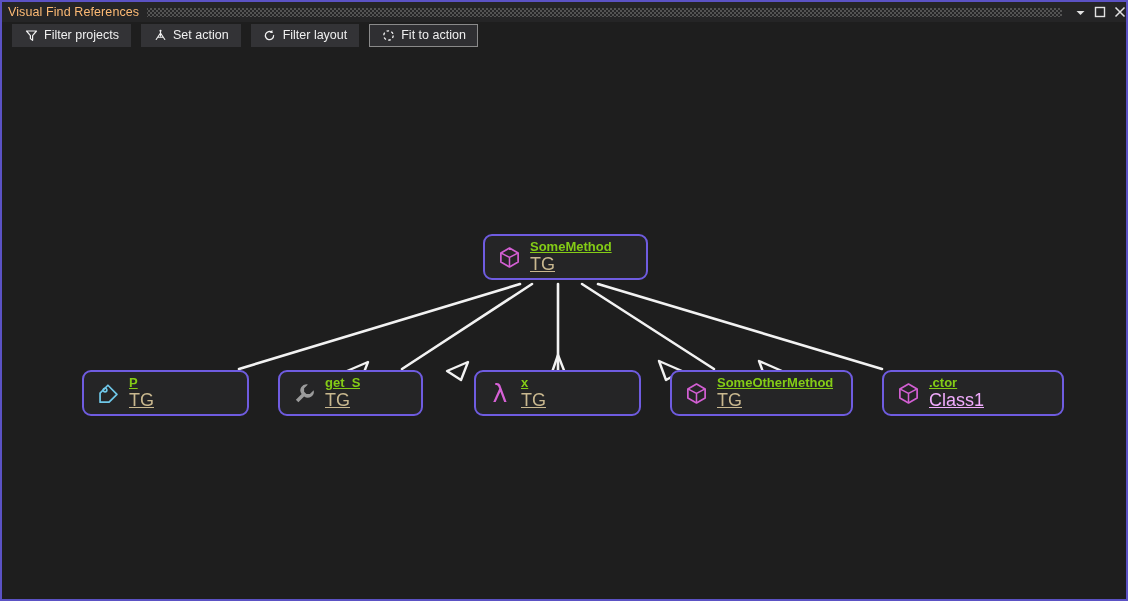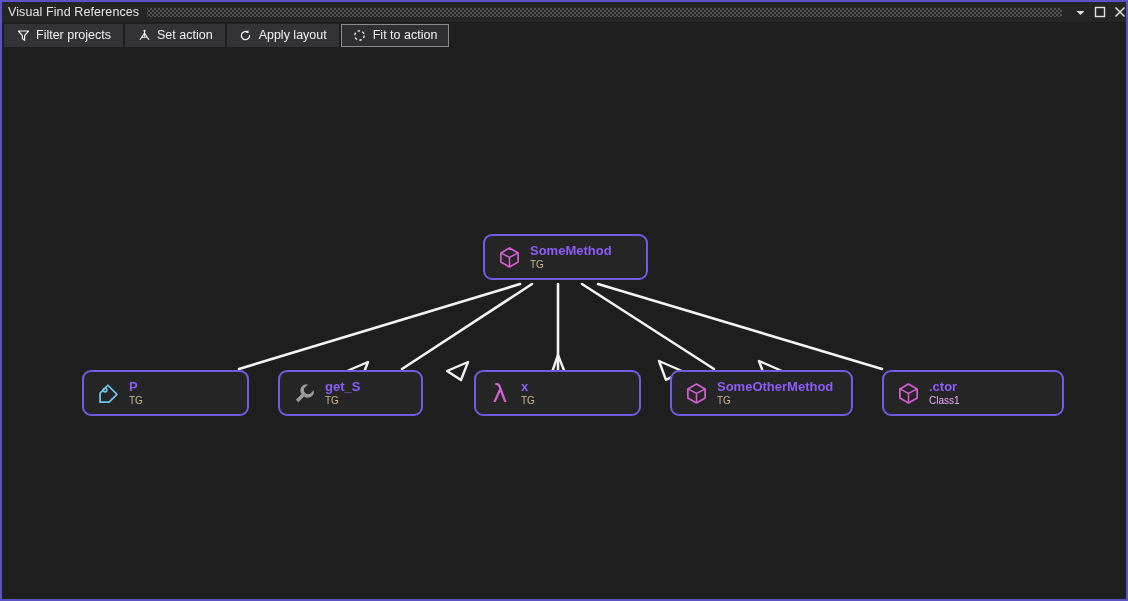--- a/index.html
+++ b/index.html
@@ -26,21 +26,21 @@
     left: 0; top: 0;
     width: 1128px;
     height: 20px;
     background: #252526;
     display: flex;
     align-items: center;
     box-sizing: border-box;
     padding-left: 6px;
   }
   #title-text {
-    color: #e5e5e5;
+    color: #fdba74;
     font-size: 12.5px;
     white-space: nowrap;
     letter-spacing: .1px;
   }
   #title-grip {
     flex: 1;
     height: 9px;
     margin: 0 8px;
     background-image:
       radial-gradient(#565656 0.8px, transparent 0.9px),
@@ -75,20 +75,21 @@
     font-size: 12.5px;
     font-family: "Liberation Sans", sans-serif;
     display: flex;
     align-items: center;
     gap: 6px;
     padding: 0 11px;
     box-sizing: border-box;
     white-space: nowrap;
     cursor: default;
     line-height: 1;
+    margin-left: 8px;
   }
   .tb-btn.outlined {
     border: 1px solid #8a8a8a;
     background: #2f2f32;
   }
   .tb-ico {
     width: 14px;
     height: 14px;
     display: inline-flex;
     align-items: center;
@@ -136,29 +137,31 @@
   }
   .node-ico svg { display: block; }
   .node-text {
     display: flex;
     flex-direction: column;
     justify-content: center;
     line-height: 1.12;
     overflow: hidden;
   }
   .node-title {
-    color: #8b5cf6;
+    color: #84cc16;
     font-size: 13px;
     font-weight: bold;
     white-space: nowrap;
+    text-decoration: underline;
   }
   .node-sub {
     color: #c9b88f;
-    font-size: 10px;
+    font-size: 18px;
     white-space: nowrap;
+    text-decoration: underline;
   }
   .node-sub.plain { color: #f0abfc; }
   .lambda-glyph {
     color: #d661d6;
     font-size: 25px;
     line-height: 1;
     font-family: "DejaVu Sans", sans-serif;
   }
 </style>
 </head>
@@ -208,21 +211,21 @@
       <span>Set action</span>
     </div>
 
     <div class="tb-btn">
       <span class="tb-ico">
         <svg width="13" height="13" viewBox="0 0 13 13">
           <path d="M10.6 6.5 A4.1 4.1 0 1 1 9.0 3.3" fill="none" stroke="#f2f2f2" stroke-width="1.25" stroke-linecap="round"></path>
           <path d="M9.4 0.9 L9.4 3.9 L6.4 3.5 Z" fill="#f2f2f2"></path>
         </svg>
       </span>
-      <span>Apply layout</span>
+      <span>Filter layout</span>
     </div>
 
     <div class="tb-btn outlined">
       <span class="tb-ico">
         <svg width="13" height="13" viewBox="0 0 13 13">
           <circle cx="6.5" cy="6.5" r="4.7" fill="none" stroke="#f2f2f2" stroke-width="1.3" stroke-dasharray="2.6 2.3"></circle>
         </svg>
       </span>
       <span>Fit to action</span>
     </div>

